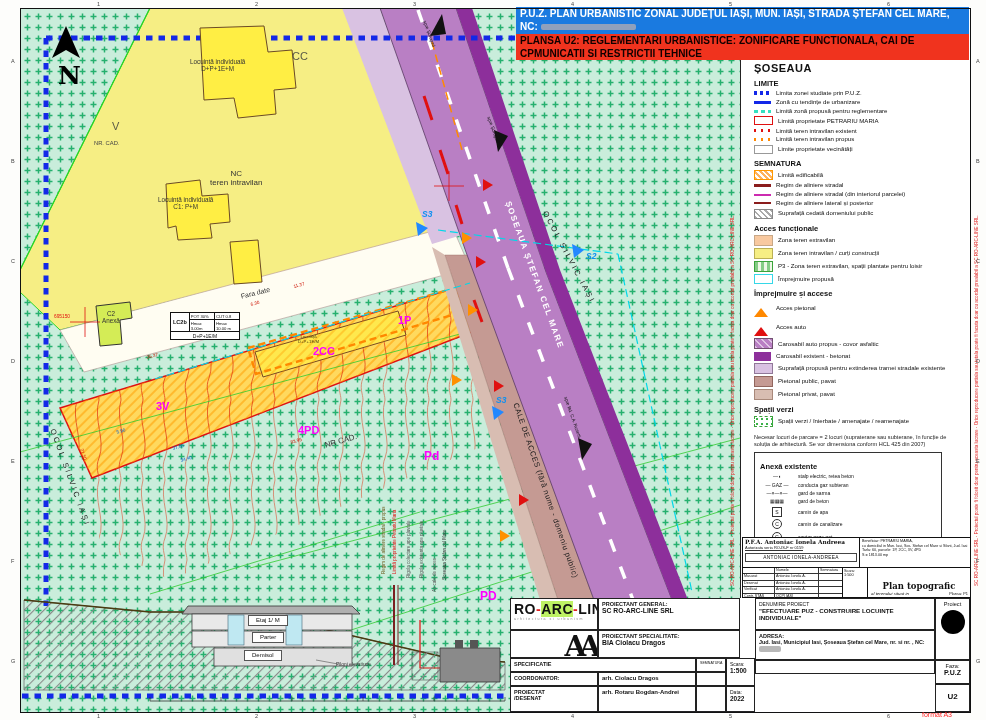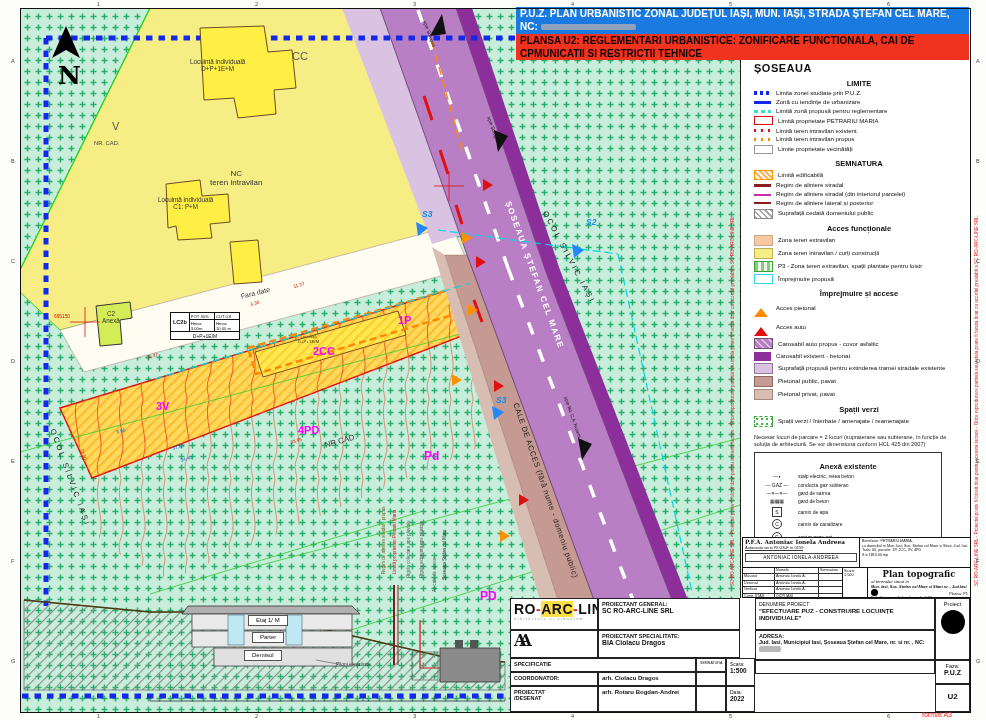--- a/index.html
+++ b/index.html
@@ -37,21 +37,21 @@
   #lc2b .grid{flex:1;}
   #lc2b .r{display:flex;border-bottom:0.6px solid #111;}
   #lc2b .r:last-child{border-bottom:none;}
   #lc2b .r span{flex:1;padding:0.5px 1px;border-right:0.6px solid #111;}
   #lc2b .r span:last-child{border-right:none;}
   #lc2b .regim{background:#fff;border:0.8px solid #111;border-top:none;text-align:center;font-size:5px;padding:0.5px 0;}
   
   #rightcol{position:absolute;left:740px;top:8px;width:229px;height:703px;background:#fff;border-left:1px solid #222;}
   #legend{position:absolute;left:754px;top:62px;width:210px;color:#111;}
   #legend .lg-title{font-size:11px;font-weight:bold;letter-spacing:.5px;margin-bottom:4px;}
-  .lg-sec{font-size:7.5px;font-weight:bold;margin:5px 0 2px 0;text-align:center;}
+  .lg-sec{font-size:7.5px;font-weight:bold;margin:5px 0 2px 0;}
   .lg-item{display:flex;align-items:center;margin:2.1px 0;}
   .lg-txt{font-size:6.1px;line-height:1.1;}
   .sw{display:inline-block;width:17px;height:8px;margin-right:5px;flex:none;}
   .sw-blueDash{height:4px;background:repeating-linear-gradient(90deg,#1328e8 0 3.5px,transparent 3.5px 6px);}
   .sw-blueSolid{height:3px;background:#1328e8;}
   .sw-cyanDash{height:3px;background:repeating-linear-gradient(90deg,#35e0c0 0 4px,transparent 4px 7px);}
   .sw-redRect{height:7px;border:1.3px solid #e01010;background:#fff;}
   .sw-redDots{height:3px;background:repeating-linear-gradient(90deg,#e01010 0 2px,transparent 2px 7px);}
   .sw-orangeDots{height:3px;background:repeating-linear-gradient(90deg,#ff8800 0 2px,transparent 2px 7px);}
   .sw-grayRect{height:7px;border:1px solid #999;background:#fff;}
@@ -89,37 +89,37 @@
   #pblock .tr{flex:1;padding:1px 2px;font-size:3.7px;line-height:1.25;}
   #pblock .bot{display:flex;height:29px;}
   #pblock .tbl{width:99px;border-right:0.7px solid #111;}
   .prow{display:flex;border-bottom:0.5px solid #333;height:5.4px;}
   .prow:last-child{border-bottom:none;}
   .prow span{font-size:3.7px;line-height:5.2px;padding-left:1px;overflow:hidden;white-space:nowrap;}
   .prow .pl{width:30px;border-right:0.5px solid #333;}
   .prow .pv{flex:1;border-right:0.5px solid #333;}
   .prow .psg{width:22px;}
   #pblock .scara-mini{width:22px;border-right:0.7px solid #111;font-size:3.8px;padding:1px;}
-  #pblock .pt{flex:1;padding:1px 3px;position:relative;}
+  #pblock .pt{flex:1;padding:1px 3px;position:relative;margin-top:12px;}
   #pblock .pt-title{font-family:"DejaVu Serif",serif;font-weight:bold;font-size:8.5px;text-align:center;}
   #pblock .pt-sub{font-style:italic;font-size:4.4px;}
   #pblock .pt-loc{font-style:italic;font-weight:bold;font-size:3.9px;}
   #pblock .pt-det{font-size:3.8px;line-height:1.2;}
   #pblock .plansa{position:absolute;right:2px;bottom:1px;font-size:3.9px;}
   .dot-redact{display:inline-block;width:7px;height:7px;background:#000;border-radius:50%;vertical-align:middle;}
   
   #tblock{position:absolute;left:510px;top:598px;width:460px;height:114px;background:#fff;color:#111;}
   #tblock .cell{position:absolute;border:0.9px solid #222;box-sizing:border-box;padding:2px 3px;overflow:hidden;}
   .lab6{font-size:5.5px;font-weight:bold;}
   .val7{font-size:6.8px;font-weight:bold;}
   #logo{font-size:14px;font-weight:bold;letter-spacing:.5px;white-space:nowrap;}
   #logo .hy{color:#e02020;}
-  #logo .arc{background:#fde047;}
+  #logo .arc{background:#bef264;}
   #logo-sub{font-size:3.5px;color:#888;letter-spacing:1.5px;}
-  #mono{font-family:"DejaVu Serif",serif;font-size:16px;font-weight:bold;letter-spacing:-7px;text-align:left;line-height:1;}
+  #mono{font-family:"DejaVu Serif",serif;font-size:28px;font-weight:bold;letter-spacing:-7px;text-align:right;line-height:1;}
   .u2title{font-size:10.5px;font-weight:bold;line-height:1.25;}
   .projcircle{width:24px;height:24px;border-radius:50%;background:#000;margin:3px auto 0 auto;}
   .smudge{display:inline-block;height:6px;background:#8fa0bc;border-radius:2px;filter:blur(0.7px);vertical-align:middle;}
   .smudge.g{background:#b8b8b8;}
   
   #bar-blue{position:absolute;left:516px;top:7px;width:453px;height:27px;background:#1a7ae0;color:#fff;font-weight:bold;font-size:10px;line-height:1.28;padding:1px 4px;box-sizing:border-box;}
   #bar-red{position:absolute;left:516px;top:34px;width:453px;height:26px;background:#f0331e;color:#100;font-weight:bold;font-size:10px;line-height:1.25;padding:1px 4px;box-sizing:border-box;}
   
   .sidenote{position:absolute;writing-mode:vertical-rl;transform:rotate(180deg);font-size:4.6px;color:#e02020;height:560px;text-align:center;}
   #formatA3{position:absolute;left:922px;top:711px;font-size:7px;color:#f22;}
@@ -294,21 +294,21 @@
     <div class="ml zone" style="left: 398px; top: 314px;">1P</div>
     <div class="ml tinybld" style="left: 298px; top: 335px;">Locuință
 D+P+1E/M</div>
     <div class="ml zone" style="left: 313px; top: 345px;">2CC</div>
     <div class="ml zone" style="left: 156px; top: 400px;">3V</div>
     <div class="ml zone" style="left: 298px; top: 424px;">4PD</div>
     <div class="ml zonesm" style="left: 424px; top: 450px;">Pd</div>
     <div class="ml zonesm" style="left: 480px; top: 590px;">PD</div>
     <div class="ml roadwhite" style="left: 512px; top: 200px; transform: rotate(70deg);">ȘOSEAUA ȘTEFAN CEL MARE</div>
     <div class="ml forest" style="left: 548px; top: 210px; transform: rotate(62deg);">OCOL SILVIC IAȘI</div>
-    <div class="ml slabel" style="left: 586px; top: 218px;">S2</div>
+    <div class="ml slabel" style="left: 586px; top: 252px;">S2</div>
     <div class="ml slabel" style="left: 422px; top: 210px;">S3</div>
     <div class="ml slabel" style="left: 496px; top: 396px;">S3</div>
     <div class="ml roaddark" style="left: 519px; top: 402px; transform: rotate(71deg);">CALE DE ACCES (fără nume - domeniu public)</div>
     <div class="ml dir" style="left: 427px; top: 20px; transform: rotate(70deg);">spre Șorogari</div>
     <div class="ml dir" style="left: 491px; top: 116px; transform: rotate(70deg);">spre Șorogari</div>
     <div class="ml dir" style="left: 568px; top: 396px; transform: rotate(71deg);">spre Bd. C.A. Rosetti</div>
     <div class="ml dimb" style="left: 172px; top: 446px; transform: rotate(-16deg);">37.50</div>
     <div class="ml dimb" style="left: 180px; top: 458px; transform: rotate(-16deg);">34.40</div>
     <div class="ml dimb" style="left: 116px; top: 430px; transform: rotate(-16deg);">5.90</div>
     <div class="ml dim" style="left: 84px; top: 448px; transform: rotate(72deg);">21.50</div>

